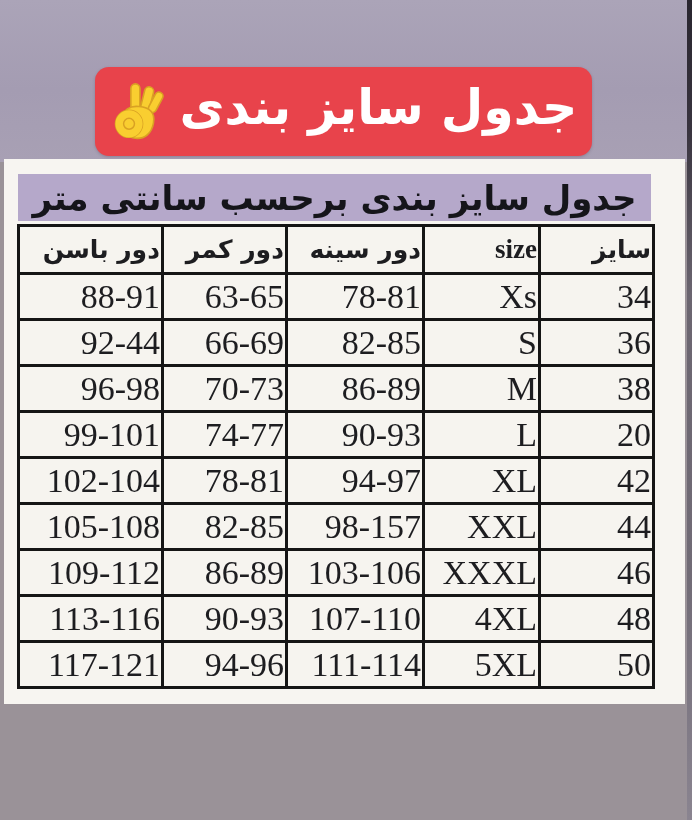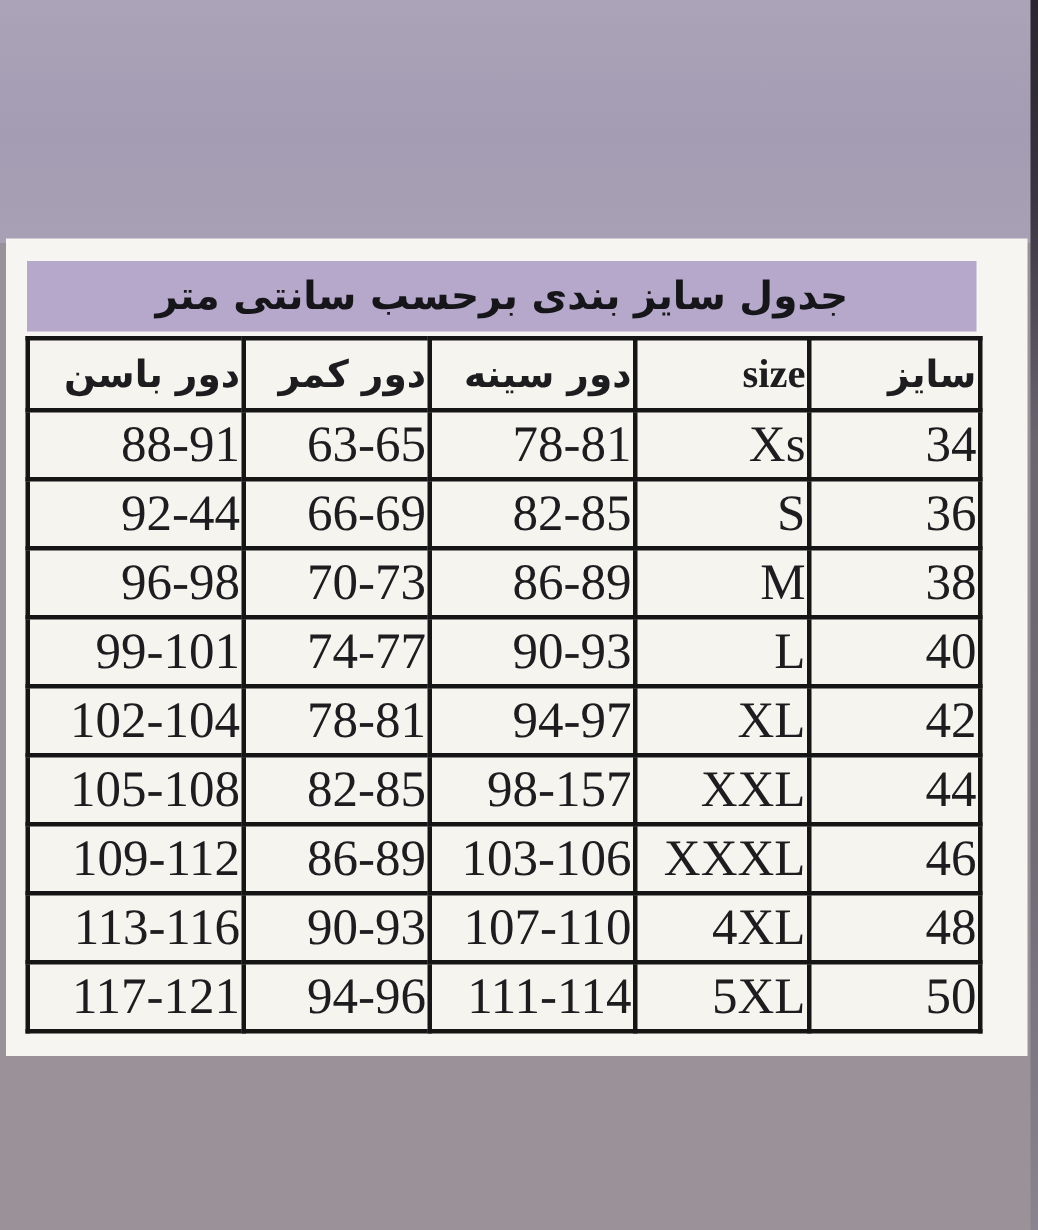--- a/index.html
+++ b/index.html
@@ -9,21 +9,21 @@
           background:linear-gradient(180deg,#aba4b8 0%,#a49cb2 55%,#a8a0b4 100%);}
   .paper{position:absolute;left:4px;top:159px;width:681px;height:545px;background:#f7f5f1;}
   .banner{position:absolute;left:95px;top:67px;width:497px;height:89px;background:#e8434b;
           border-radius:14px;display:flex;flex-direction:row;align-items:center;justify-content:center;gap:12px;
           box-shadow:0 1px 3px rgba(60,40,60,.25);}
   .banner-title{color:#ffffff;font-family:"DejaVu Sans",sans-serif;font-weight:bold;
           font-size:49px;line-height:1;padding-bottom:8px;}
   .ok-icon{display:inline-flex;width:58px;height:58px;}
   .title-bar{position:absolute;left:18px;top:174px;width:633px;height:47px;background:#b5a8ca;
           display:flex;align-items:center;justify-content:center;}
-  .title-bar .t{font-family:"DejaVu Sans",sans-serif;font-weight:bold;font-size:26px;color:#15151a;}
+  .title-bar .t{font-family:"DejaVu Sans",sans-serif;font-weight:bold;font-size:34px;color:#15151a;}
   table.size-table{position:absolute;left:17px;top:224px;width:635px;border-collapse:collapse;
           table-layout:fixed;}
   .size-table th,.size-table td{border:3px solid #151515;background:#f6f4ef;text-align:right;
           vertical-align:middle;color:#1d1d20;overflow:hidden;}
   .size-table th{height:43px;font-family:"DejaVu Sans",sans-serif;font-weight:bold;font-size:25px;}
   .size-table th.latin{font-family:"Liberation Serif","DejaVu Serif",serif;font-weight:700;font-size:27px;direction:ltr;}
   .size-table td{height:41px;font-family:"Liberation Serif","DejaVu Serif",serif;font-size:34px;direction:ltr;}
   .size-table col.c-sayz{width:114px;} .size-table col.c-size{width:116px;}
   .size-table col.c-sine{width:137px;} .size-table col.c-kamar{width:124px;}
   .size-table col.c-basan{width:144px;}
@@ -32,20 +32,36 @@
 </style>
 </head>
 <body>
 
 <div class="frame">
 
   <div class="bg-top"></div>
 
   <div class="paper"></div>
 
+  <div class="banner" dir="rtl">
+    <span class="banner-title">جدول سایز بندی</span>
+    <span class="ok-icon">
+      <svg viewBox="0 0 64 64" width="58" height="58" aria-hidden="true">
+        <g fill="#f9ce30" stroke="#d9a123" stroke-width="1.8">
+          <rect x="23" y="1" width="10" height="31" rx="5"></rect>
+          <rect x="36" y="4" width="10" height="28" rx="5" transform="rotate(14 41 18)"></rect>
+          <rect x="46" y="9" width="9" height="24" rx="4.5" transform="rotate(28 50 21)"></rect>
+          <path d="M14 40 C14 29 22 25 32 26 C44 27 50 33 48 44 C46 56 38 62 28 61 C18 60 14 52 14 40 Z"></path>
+        </g>
+        <circle cx="21" cy="45" r="15" fill="none" stroke="#d9a123" stroke-width="1.6"></circle>
+        <circle cx="21" cy="45" r="10.5" fill="none" stroke="#f9ce30" stroke-width="9"></circle>
+        <circle cx="21" cy="45" r="6" fill="none" stroke="#d9a123" stroke-width="1.6"></circle>
+      </svg>
+    </span>
+  </div>
 
   <div class="title-bar">
     <span class="t">جدول سایز بندی برحسب سانتی متر</span>
   </div>
 
   <table class="size-table" dir="rtl">
     <colgroup>
       <col class="c-sayz">
         <col class="c-size">
         <col class="c-sine">
@@ -77,21 +93,21 @@
           <td>92-44</td>
         </tr>
         <tr>
           <td>38</td>
           <td>M</td>
           <td>86-89</td>
           <td>70-73</td>
           <td>96-98</td>
         </tr>
         <tr>
-          <td>40</td>
+          <td>20</td>
           <td>L</td>
           <td>90-93</td>
           <td>74-77</td>
           <td>99-101</td>
         </tr>
         <tr>
           <td>42</td>
           <td>XL</td>
           <td>94-97</td>
           <td>78-81</td>

